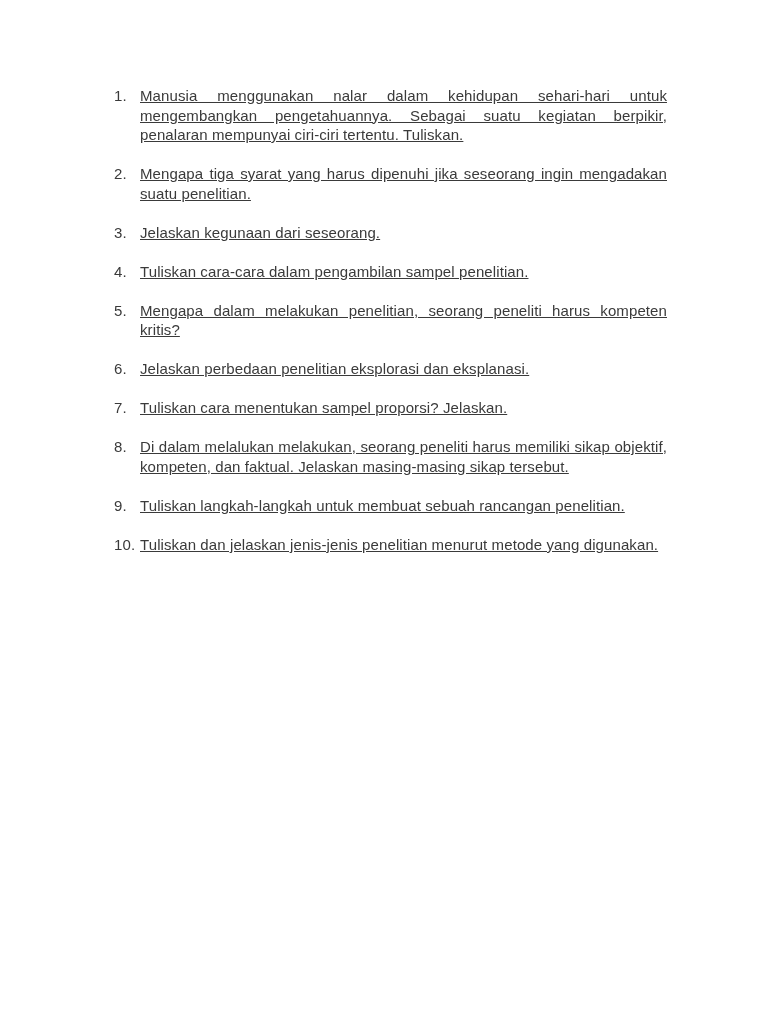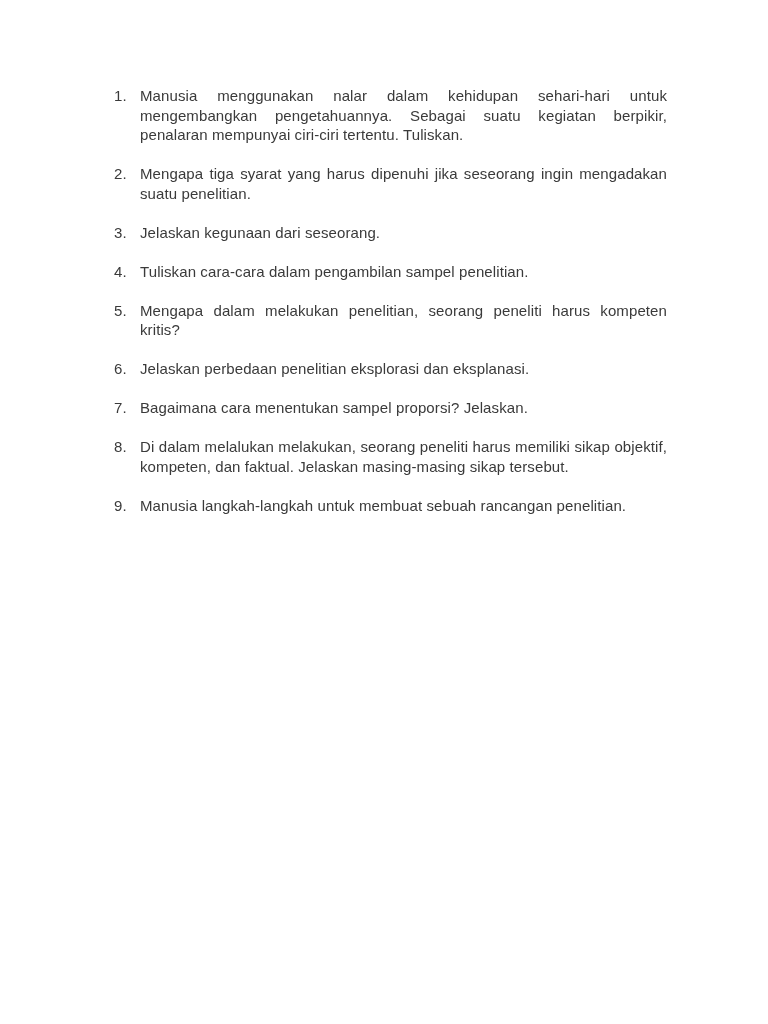--- a/index.html
+++ b/index.html
@@ -31,20 +31,21 @@
   }
   .q-num {
     flex: 0 0 26px;
     box-sizing: border-box;
     white-space: nowrap;
   }
   .q-text {
     flex: 0 0 527px;
     max-width: 527px;
     text-align: justify;
+    text-decoration: underline;
   }
 </style>
 </head>
 <body>
 
 <div class="page">
   <div class="question-list">
 
     <div class="q-item">
       <span class="q-num">1.</span>
@@ -71,28 +72,32 @@
       <span class="q-text">Mengapa dalam melakukan penelitian, seorang peneliti harus kompeten kritis?</span>
     </div>
 
     <div class="q-item">
       <span class="q-num">6.</span>
       <span class="q-text">Jelaskan perbedaan penelitian eksplorasi dan eksplanasi.</span>
     </div>
 
     <div class="q-item">
       <span class="q-num">7.</span>
-      <span class="q-text">Bagaimana cara menentukan sampel proporsi? Jelaskan.</span>
+      <span class="q-text">Tuliskan cara menentukan sampel proporsi? Jelaskan.</span>
     </div>
 
     <div class="q-item">
       <span class="q-num">8.</span>
       <span class="q-text">Di dalam melalukan melakukan, seorang peneliti harus memiliki sikap objektif, kompeten, dan faktual. Jelaskan masing-masing sikap tersebut.</span>
     </div>
 
     <div class="q-item">
       <span class="q-num">9.</span>
-      <span class="q-text">Manusia langkah-langkah untuk membuat sebuah rancangan penelitian.</span>
+      <span class="q-text">Tuliskan langkah-langkah untuk membuat sebuah rancangan penelitian.</span>
     </div>
 
+    <div class="q-item">
+      <span class="q-num">10.</span>
+      <span class="q-text">Tuliskan dan jelaskan jenis-jenis penelitian menurut metode yang digunakan.</span>
+    </div>
 
   </div>
 </div>
 
 </body></html>

